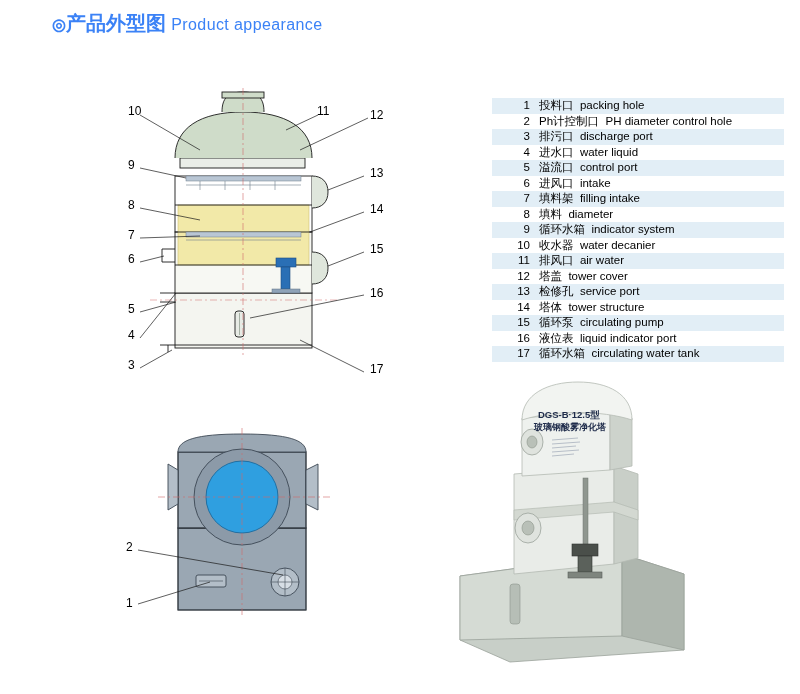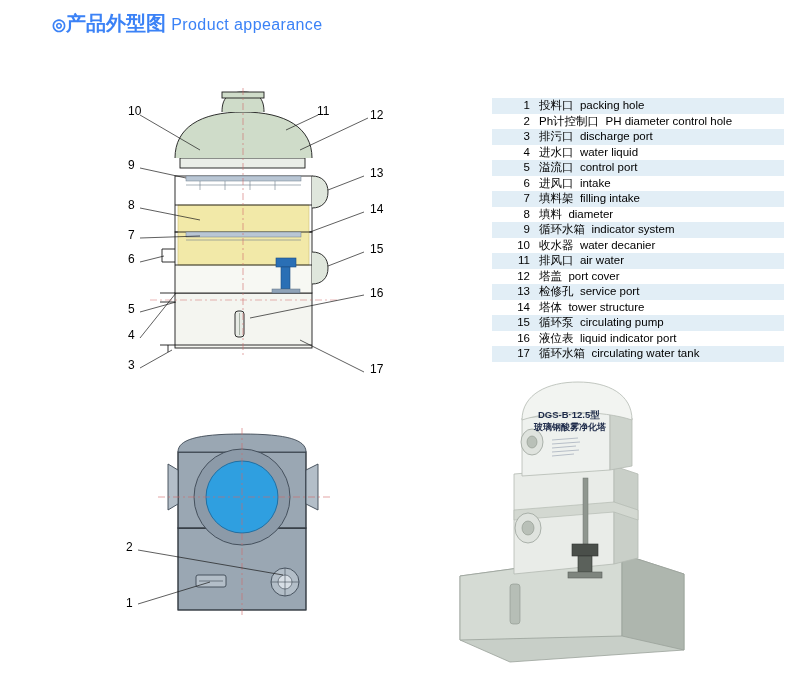--- a/index.html
+++ b/index.html
@@ -96,21 +96,21 @@
       <tr>
         <td class="num">10</td>
         <td class="txt"><span class="cn">收水器</span>&nbsp; <span class="en">water decanier</span></td>
       </tr>
       <tr>
         <td class="num">11</td>
         <td class="txt"><span class="cn">排风口</span>&nbsp; <span class="en">air water</span></td>
       </tr>
       <tr>
         <td class="num">12</td>
-        <td class="txt"><span class="cn">塔盖</span>&nbsp; <span class="en">port cover</span></td>
+        <td class="txt"><span class="cn">塔盖</span>&nbsp; <span class="en">tower cover</span></td>
       </tr>
       <tr>
         <td class="num">13</td>
         <td class="txt"><span class="cn">检修孔</span>&nbsp; <span class="en">service port</span></td>
       </tr>
       <tr>
         <td class="num">14</td>
         <td class="txt"><span class="cn">塔体</span>&nbsp; <span class="en">tower structure</span></td>
       </tr>
       <tr>

